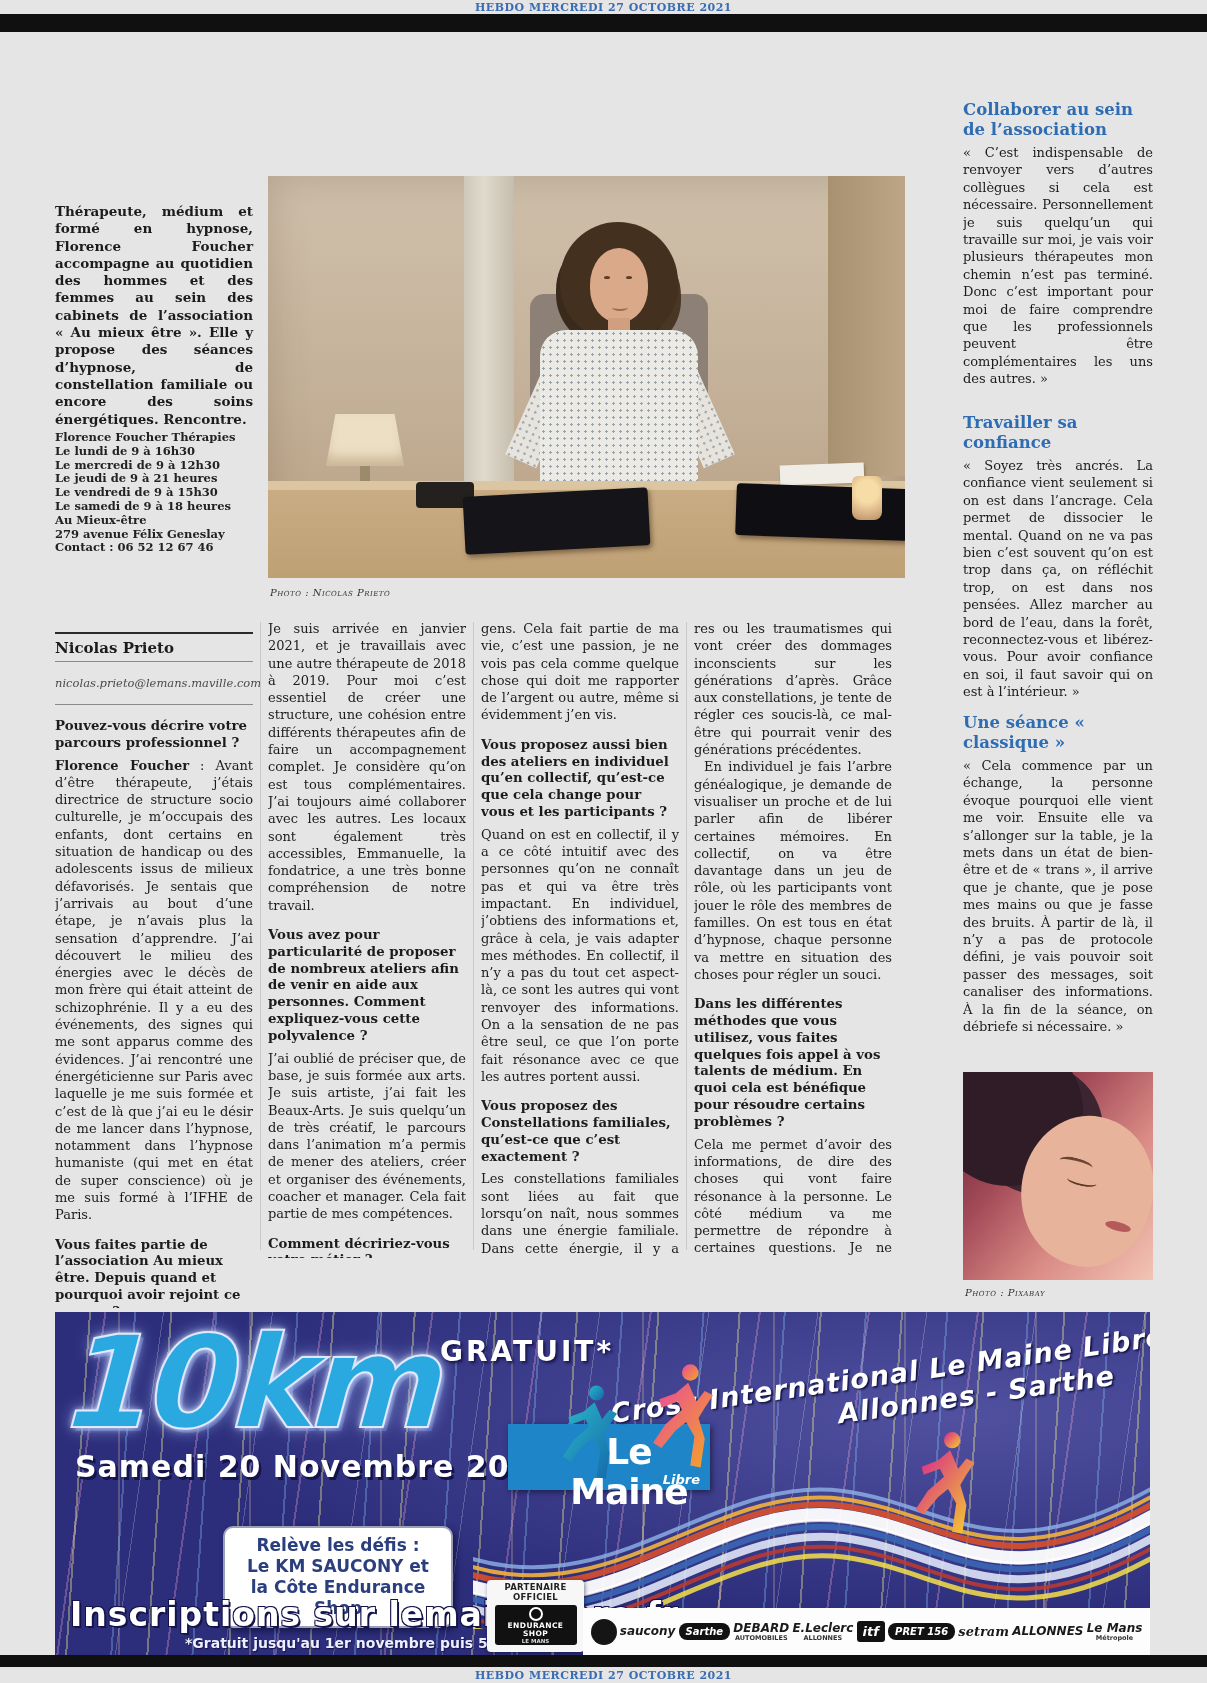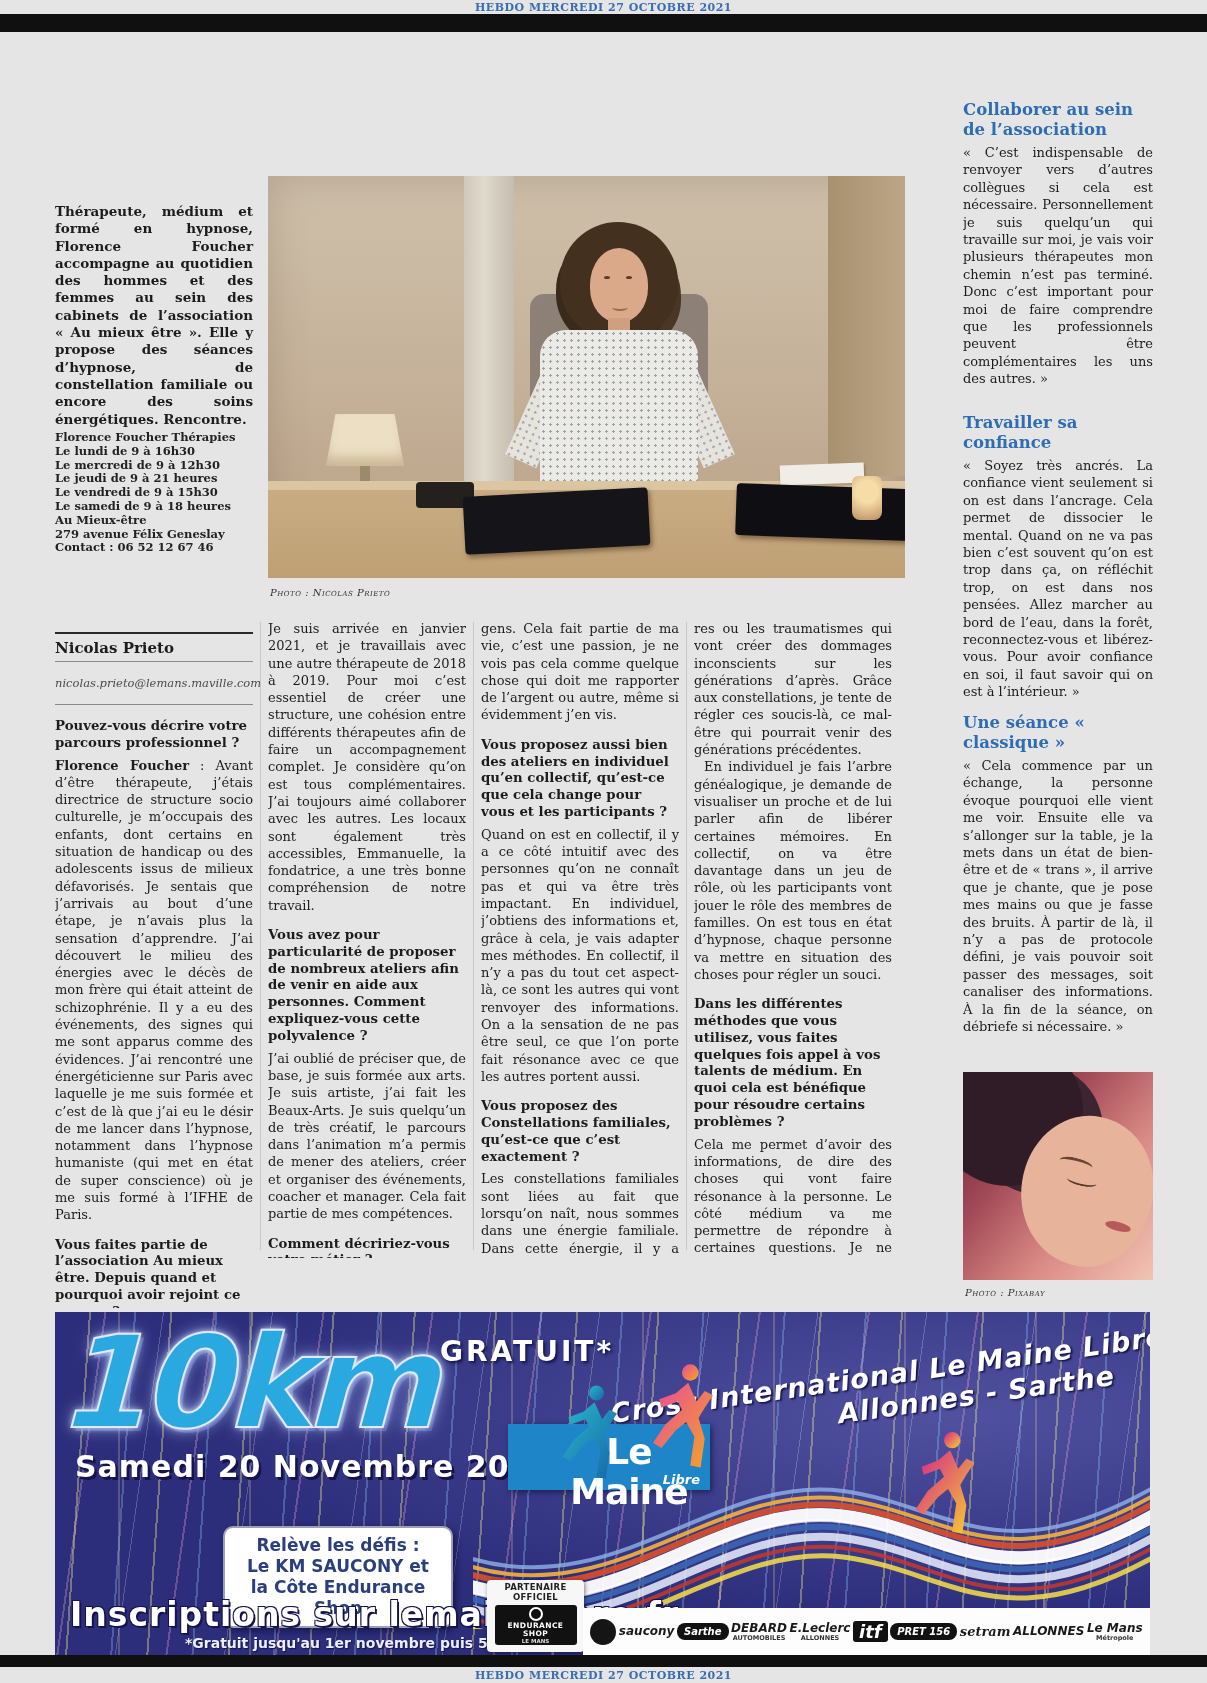--- a/index.html
+++ b/index.html
@@ -166,21 +166,21 @@
   .ad-partner-sub { font:bold 5.5px/6px "DejaVu Sans", sans-serif; color:#ddd; }
   .ad-sponsors { position:absolute; left:528px; top:296px; width:567px; height:47px; background:#fdfdfd;
                  display:flex; align-items:center; justify-content:space-around; padding:0 6px; }
   .sp { text-align:center; color:#1a1a1a; }
   .sp-round { width:26px; height:26px; background:#151515; border-radius:50%; }
   .sp-name { font:bold italic 12px/13px "DejaVu Sans", sans-serif; }
   .sp-sub { font:bold 6.5px/7px "DejaVu Sans", sans-serif; color:#333; }
   .sp-box { background:#111; color:#fff; border-radius:8px; padding:3px 7px; }
   .sp-box .sp-name { font-size:10px; line-height:11px; color:#fff; }
   .sp-square { background:#111; color:#fff; border-radius:3px; padding:4px 6px; }
-  .sp-square .sp-name { font-size:18px; line-height:13px; color:#fff; }
+  .sp-square .sp-name { font-size:13px; line-height:13px; color:#fff; }
   .sp-script { font:bold italic 13px/14px "DejaVu Serif", serif; }
 </style>
 </head>
 <body>
 
 <div class="page">
 
   <div class="mast mast-top">HEBDO MERCREDI 27 OCTOBRE 2021</div>
   <div class="blackbar bar-top"></div>
 

